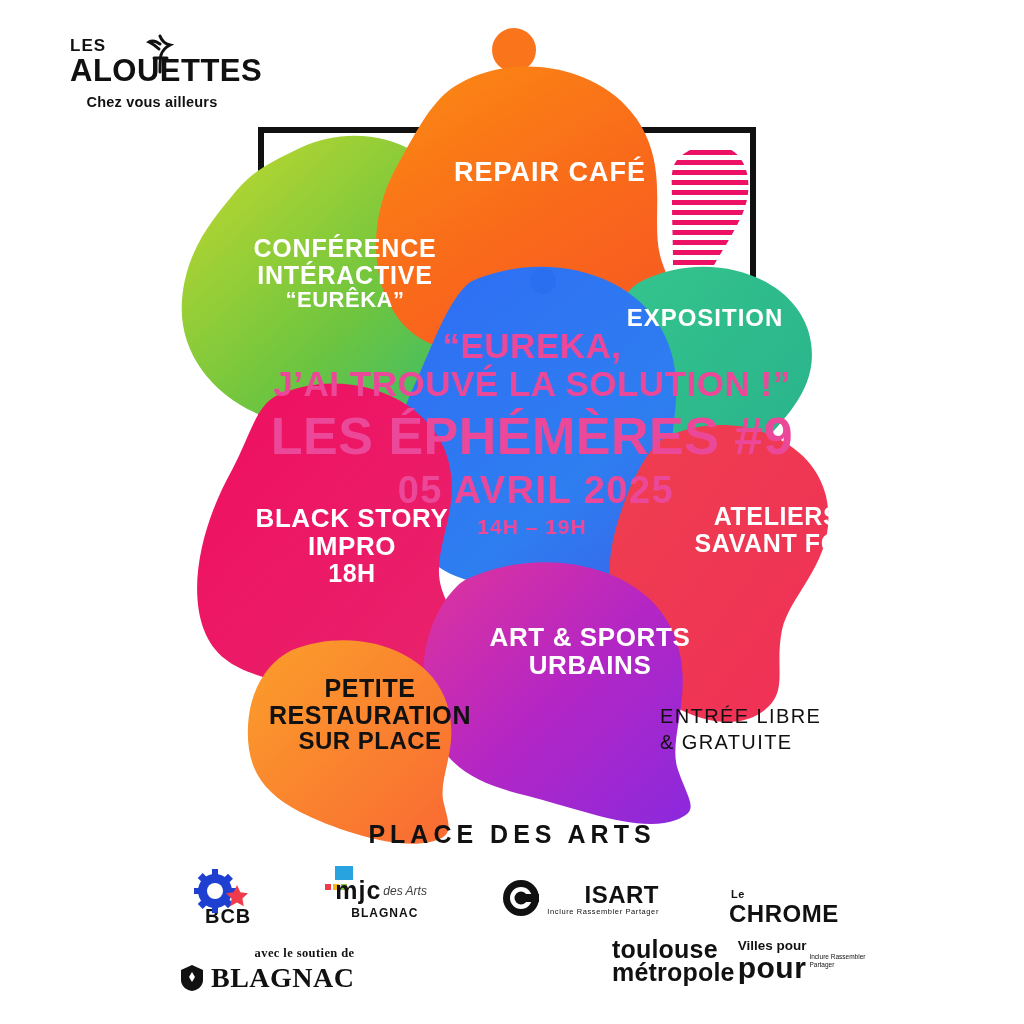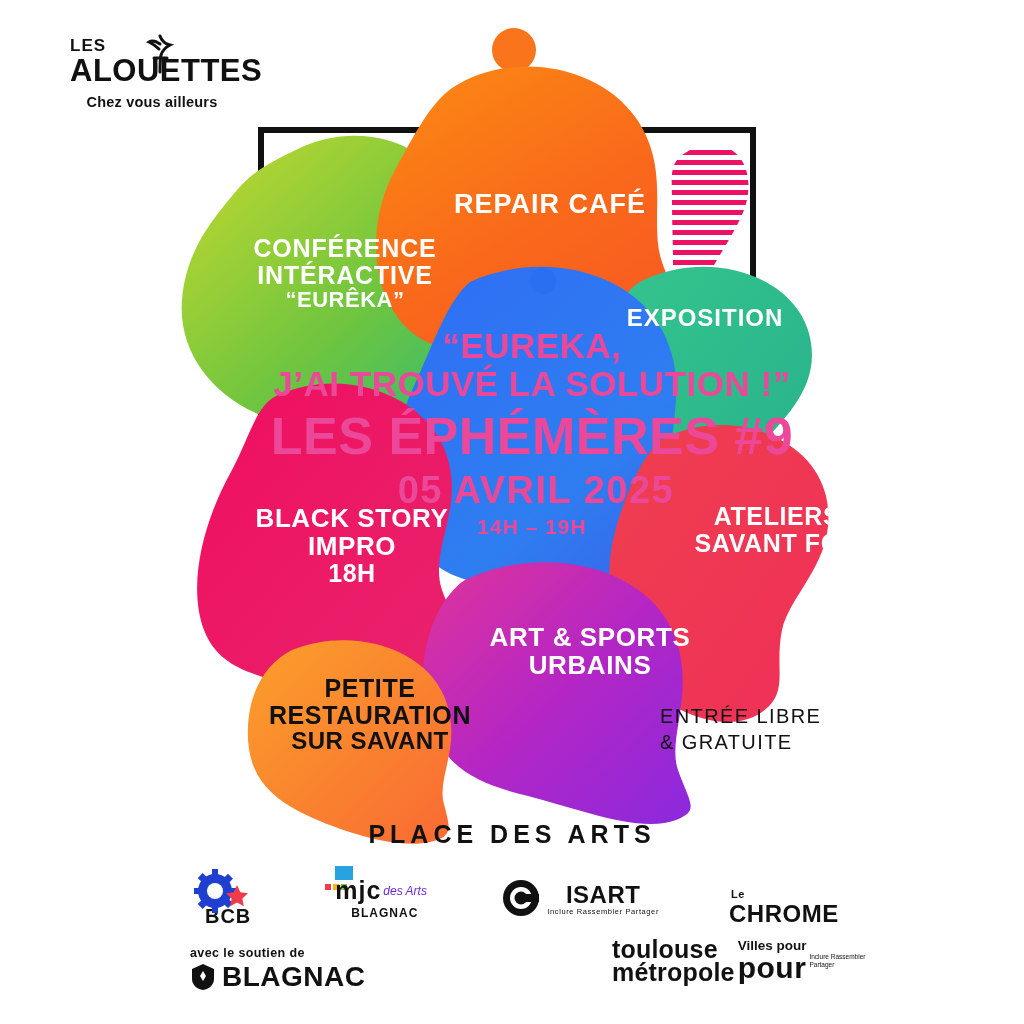--- a/index.html
+++ b/index.html
@@ -85,21 +85,21 @@
     z-index: 20;
     text-align: center;
     line-height: 1.06;
     letter-spacing: 0.5px;
   }
   .lbl.white { color: #ffffff; }
   .lbl.black { color: #111111; }
   .lbl .big { font-weight: 700; font-size: 24px; display: block; }
   .lbl .sub { font-weight: 700; font-size: 21px; display: block; }
 
-  #repair-cafe { left: 400px; top: 158px; width: 300px; margin-top: 32px; }
+  #repair-cafe { left: 400px; top: 158px; width: 300px; }
   #repair-cafe .big { font-size: 27px; letter-spacing: 1px; }
 
   #conference { left: 195px; top: 235px; width: 300px; }
   #conference .big { font-size: 25px; letter-spacing: 0.8px; }
   #conference .sub { font-size: 22px; font-weight: 700; }
 
   #exposition { left: 560px; top: 305px; width: 290px; }
   #exposition .big { font-size: 24px; letter-spacing: 1px; }
 
   #black-story { left: 222px; top: 505px; width: 260px; }
@@ -200,37 +200,38 @@
     align-items: center;
     gap: 70px;
   }
   .plogo { text-align: center; color: #111; }
 
   .bcb-mark { width: 66px; height: 52px; margin: 0 auto; position: relative; }
   .bcb-text { font-weight: 700; font-size: 20px; letter-spacing: 1px; margin-top: -16px; text-align: right; }
 
   .mjc-block { position: relative; width: 110px; height: 60px; }
   .mjc-word { font-weight: 700; font-size: 25px; color: #111; letter-spacing: 1px; }
-  .mjc-arts { font-style: italic; font-size: 12px; color: #6d28d9; }
+  .mjc-arts { font-style: italic; font-size: 12px; color: #404040; }
   .mjc-city { font-weight: 700; font-size: 12px; letter-spacing: 1px; }
 
   .isart-row { display: flex; align-items: center; gap: 6px; }
   .isart-name { font-weight: 700; font-size: 24px; letter-spacing: 0.5px; }
   .isart-sub { font-size: 7.5px; letter-spacing: 0.6px; margin-top: -2px; }
 
   .chrome-top { font-weight: 700; font-size: 11px; letter-spacing: 0.5px; margin-top: 20px; }
   .chrome-main { font-weight: 700; font-size: 24px; letter-spacing: 0.5px; }
 
   
   .support-left {
     position: absolute;
-    left: 190px;
+    left: 179px;
     top: 946px;
     z-index: 26;
-    text-align: left;
+    text-align: right;
+    font-family: Liberation Serif, serif;
   }
   .support-left .small {
     font-size: 12.5px;
     font-weight: 600;
     letter-spacing: 0.4px;
     margin-bottom: 1px;
   }
   .support-left .town {
     font-weight: 700;
     font-size: 28px;
@@ -388,21 +389,21 @@
 </div>
 
 <div class="lbl white" id="art-sports">
   <span class="big">ART &amp; SPORTS</span>
   <span class="big">URBAINS</span>
 </div>
 
 <div class="lbl black" id="petite-resto">
   <span class="big">PETITE</span>
   <span class="big">RESTAURATION</span>
-  <span class="sub">SUR SAVANT</span>
+  <span class="sub">SUR PLACE</span>
 </div>
 
 <div class="headline">
   <span class="quote">“EUREKA,</span>
   <span class="quote">J’AI TROUVÉ LA SOLUTION !”</span>
   <span class="title">LES ÉPHÉMÈRES #9</span>
   <span class="date">05 AVRIL 2025</span>
   <span class="hours">14H – 19H</span>
 </div>
 
@@ -449,21 +450,21 @@
   </div>
 
   <div class="plogo">
     <div class="isart-row">
       <svg width="40" height="40" viewBox="0 0 40 40">
         <circle cx="20" cy="20" r="18" fill="#111"></circle>
         <circle cx="20" cy="20" r="11" fill="#fff"></circle>
         <circle cx="20" cy="20" r="6.5" fill="#111"></circle>
         <rect x="20" y="16" width="18" height="8" fill="#111"></rect>
       </svg>
-      <div style="text-align:center">
+      <div style="text-align:right">
         <div class="isart-name">ISART</div>
         <div class="isart-sub">Inclure  Rassembler  Partager</div>
       </div>
     </div>
   </div>
 
   <div class="plogo">
     <div class="chrome-top" style="text-align:left;margin-left:2px">Le</div>
     <div class="chrome-main">CHROME</div>
   </div>

